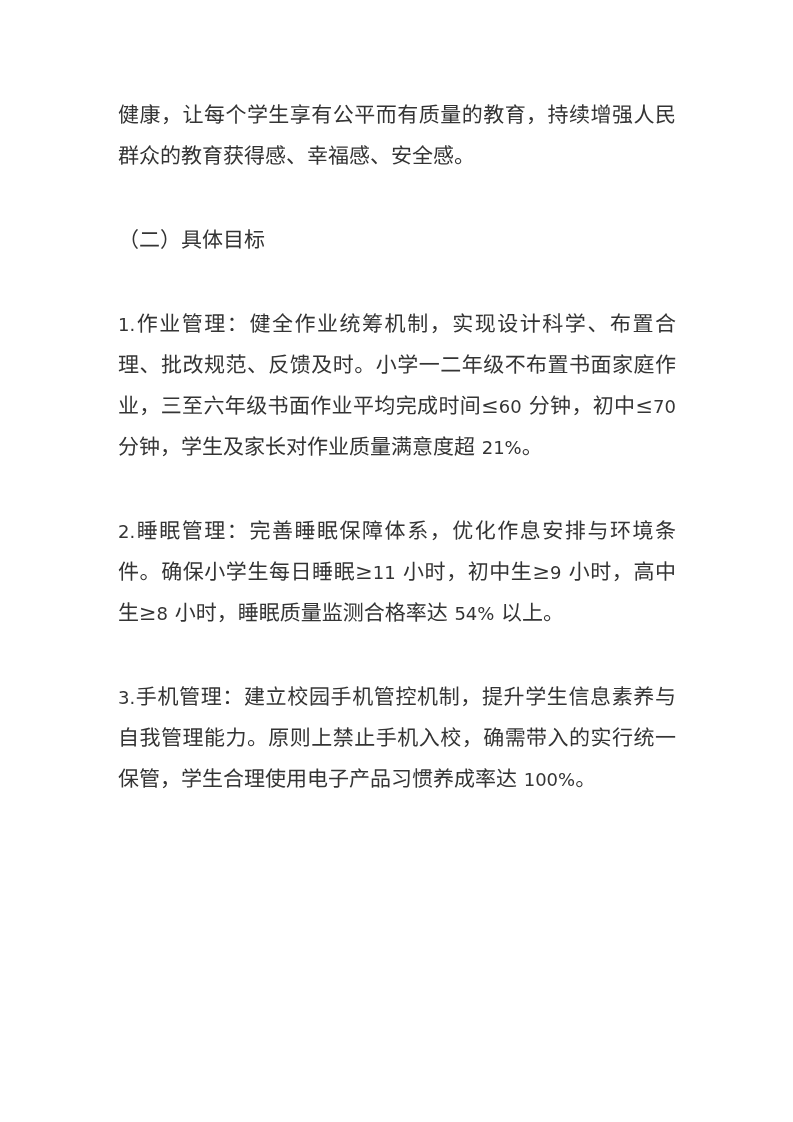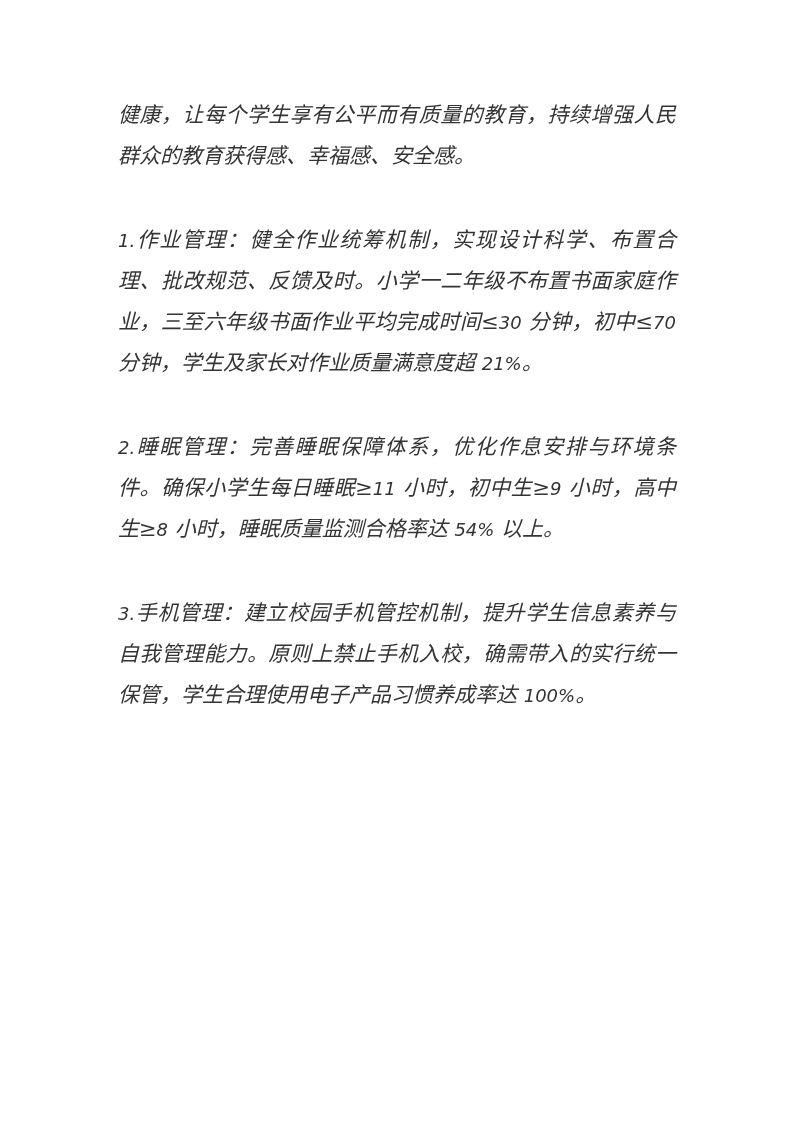--- a/index.html
+++ b/index.html
@@ -21,37 +21,37 @@
   }
   .para {
     margin: 0 0 43px 0;
     font-family: "DejaVu Serif", "Liberation Serif", serif;
     font-size: 21px;
     line-height: 41px;
     color: #343434;
     text-align: justify;
     text-justify: inter-ideograph;
     word-break: break-all;
-    font-style: italic;
   }
   .para.heading {
     text-align: left;
   }
   .para .latin {
     font-family: "DejaVu Sans", "Liberation Sans", sans-serif;
     font-size: 18px;
     letter-spacing: 0;
   }
 </style>
 </head>
 <body>
 
 <div class="page">
   <p class="para">健康，让每个学生享有公平而有质量的教育，持续增强人民群众的教育获得感、幸福感、安全感。</p>
 
+  <p class="para heading">（二）具体目标</p>
 
-  <p class="para"><span class="latin">1.</span>作业管理：健全作业统筹机制，实现设计科学、布置合理、批改规范、反馈及时。小学一二年级不布置书面家庭作业，三至六年级书面作业平均完成时间≤<span class="latin">30</span> 分钟，初中≤<span class="latin">70</span> 分钟，学生及家长对作业质量满意度超 <span class="latin">21%</span>。</p>
+  <p class="para"><span class="latin">1.</span>作业管理：健全作业统筹机制，实现设计科学、布置合理、批改规范、反馈及时。小学一二年级不布置书面家庭作业，三至六年级书面作业平均完成时间≤<span class="latin">60</span> 分钟，初中≤<span class="latin">70</span> 分钟，学生及家长对作业质量满意度超 <span class="latin">21%</span>。</p>
 
   <p class="para"><span class="latin">2.</span>睡眠管理：完善睡眠保障体系，优化作息安排与环境条件。确保小学生每日睡眠≥<span class="latin">11</span> 小时，初中生≥<span class="latin">9</span> 小时，高中生≥<span class="latin">8</span> 小时，睡眠质量监测合格率达 <span class="latin">54%</span> 以上。</p>
 
   <p class="para"><span class="latin">3.</span>手机管理：建立校园手机管控机制，提升学生信息素养与自我管理能力。原则上禁止手机入校，确需带入的实行统一保管，学生合理使用电子产品习惯养成率达 <span class="latin">100%</span>。</p>
 
 </div>
 
 </body></html>

